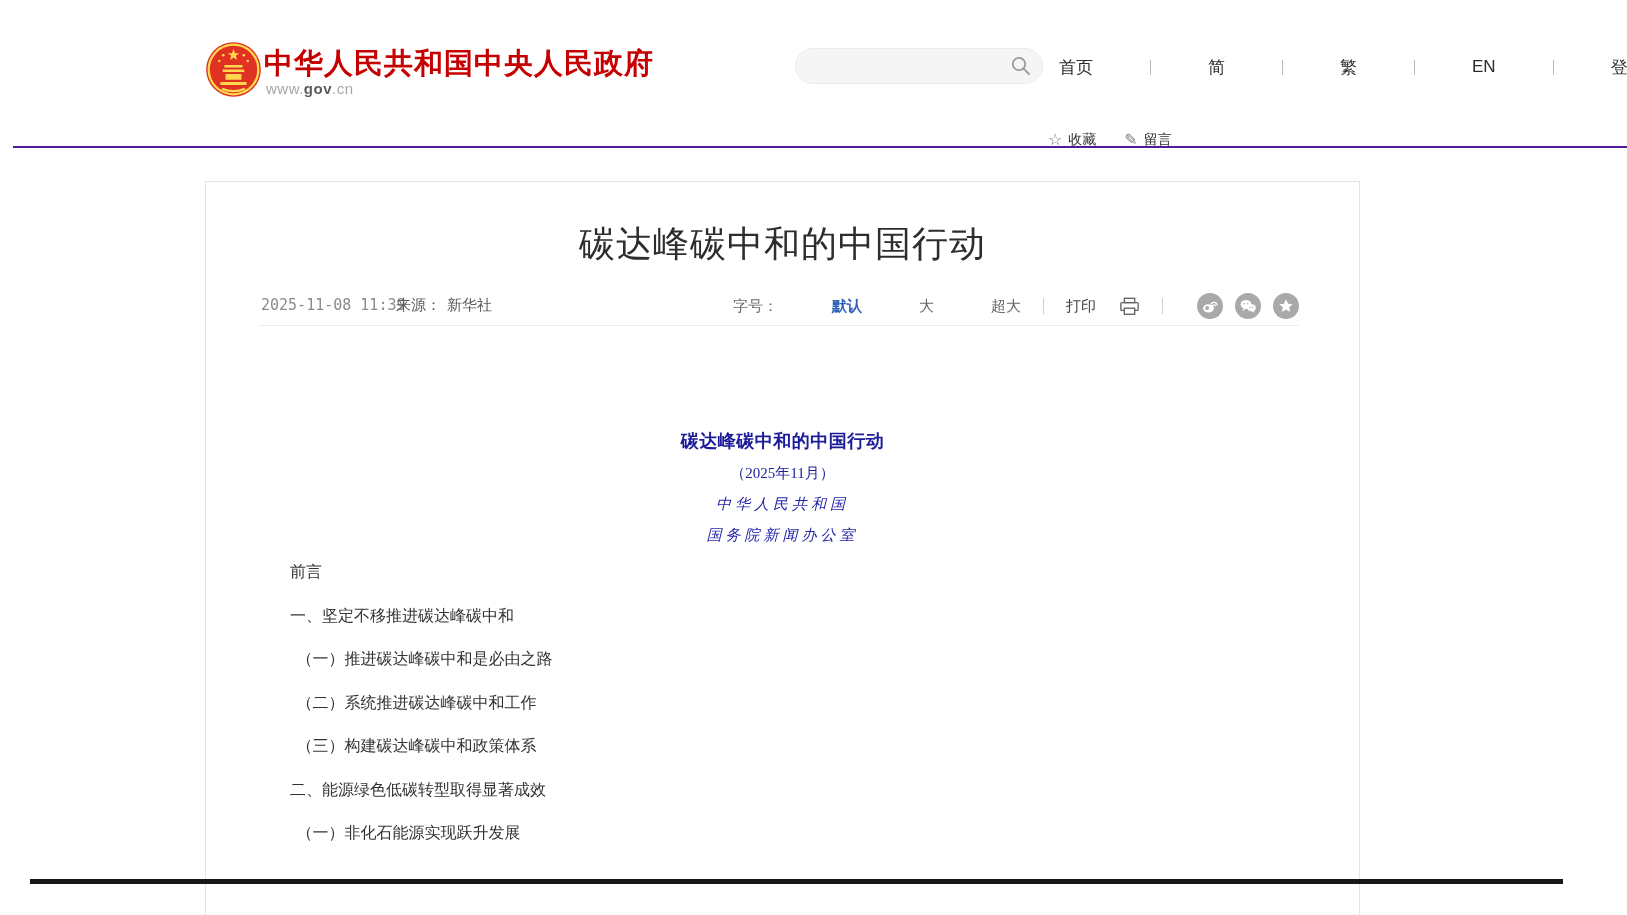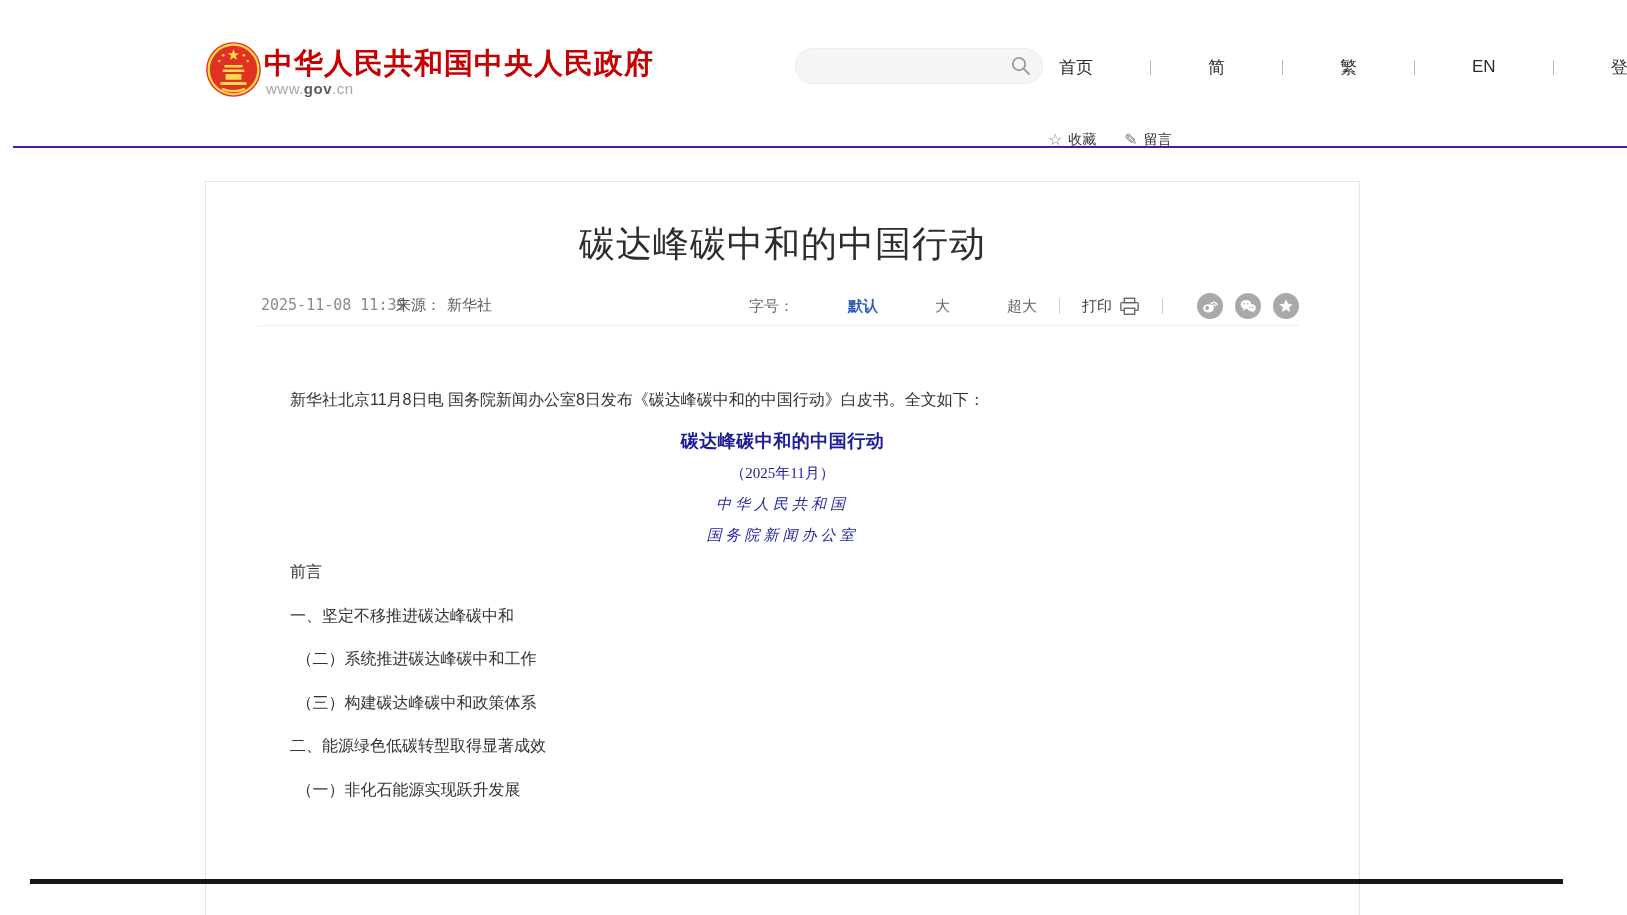--- a/index.html
+++ b/index.html
@@ -83,21 +83,21 @@
     position: absolute; right: 60px; top: 0; height: 28px;
     display: flex; align-items: center; white-space: nowrap;
   }
   .fs-label { font-size: 15px; color: #666; }
   .fs-opt { font-size: 15px; color: #666; margin-left: 9px; cursor: pointer; padding-left: 48px; }
   .fs-opt.selected { color: #2e5fb7; font-weight: bold; margin-left: 6px; }
   .meta-sep {
     display: inline-block; width: 0; height: 16px;
     border-left: 1px solid #cfcfcf; margin: 0 22px;
   }
-  .print-ctrl { display: flex; align-items: center; gap: 7px; cursor: pointer; }
+  .print-ctrl { display: flex; align-items: center; gap: 23px; cursor: pointer; }
   .print-label { font-size: 15px; color: #444; }
   .share-circle {
     width: 26px; height: 26px; border-radius: 50%; background: #a9a9a9;
     display: inline-flex; align-items: center; justify-content: center;
     margin-left: 12px; cursor: pointer;
   }
   .share-circle:first-of-type { margin-left: 0; }
 
   .meta-divider {
     position: absolute; left: 52px; right: 60px; top: 143px;
@@ -239,32 +239,32 @@
         <span class="share-circle">
           <svg viewBox="0 0 24 24" width="20" height="20">
             <polygon points="12,4 14.4,9.2 20,9.8 15.8,13.6 17,19.2 12,16.2 7,19.2 8.2,13.6 4,9.8 9.6,9.2" fill="#fff"></polygon>
           </svg>
         </span>
       </div>
     </div>
 
     <div class="meta-divider"></div>
 
-    <p class="lead-para">新华社北京11月8日电 国务院新闻办公室8日发布《碳达峰碳中和的中国行动》白皮书。全文如下：</p>
 
     <div class="doc-head">
       <div class="doc-title">碳达峰碳中和的中国行动</div>
       <div class="doc-date">（2025年11月）</div>
       <div class="doc-issuer">中华人民共和国</div>
       <div class="doc-issuer">国务院新闻办公室</div>
     </div>
 
     <div class="toc-block">
       <div class="toc-line lvl0">前言</div>
       <div class="toc-line lvl0">一、坚定不移推进碳达峰碳中和</div>
+      <div class="toc-line lvl1">（一）推进碳达峰碳中和是必由之路</div>
       <div class="toc-line lvl1">（二）系统推进碳达峰碳中和工作</div>
       <div class="toc-line lvl1">（三）构建碳达峰碳中和政策体系</div>
       <div class="toc-line lvl0">二、能源绿色低碳转型取得显著成效</div>
       <div class="toc-line lvl1">（一）非化石能源实现跃升发展</div>
     </div>
   </div>
 
   <div class="bottom-bar"></div>
 </div>
 

